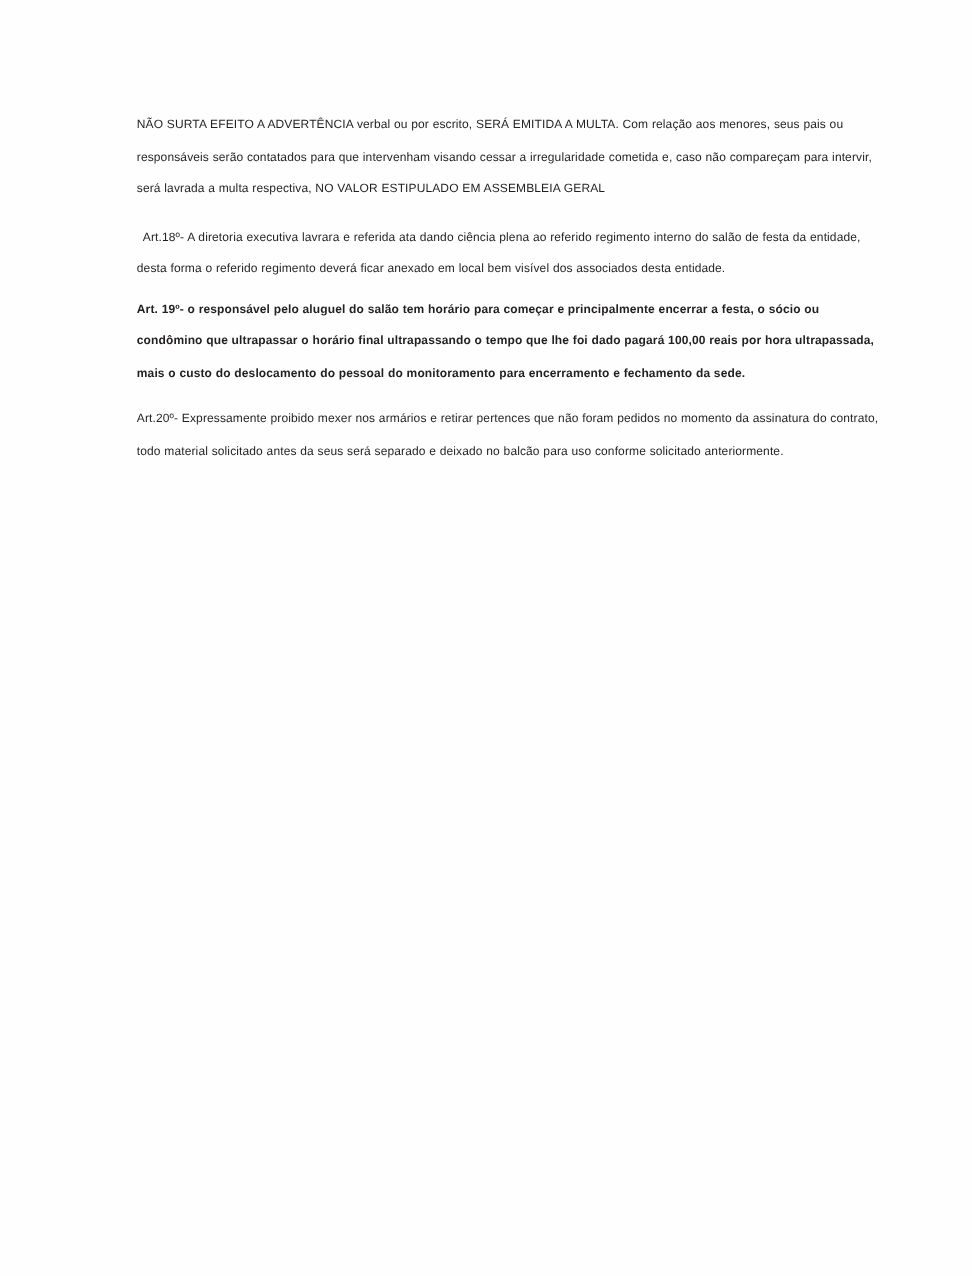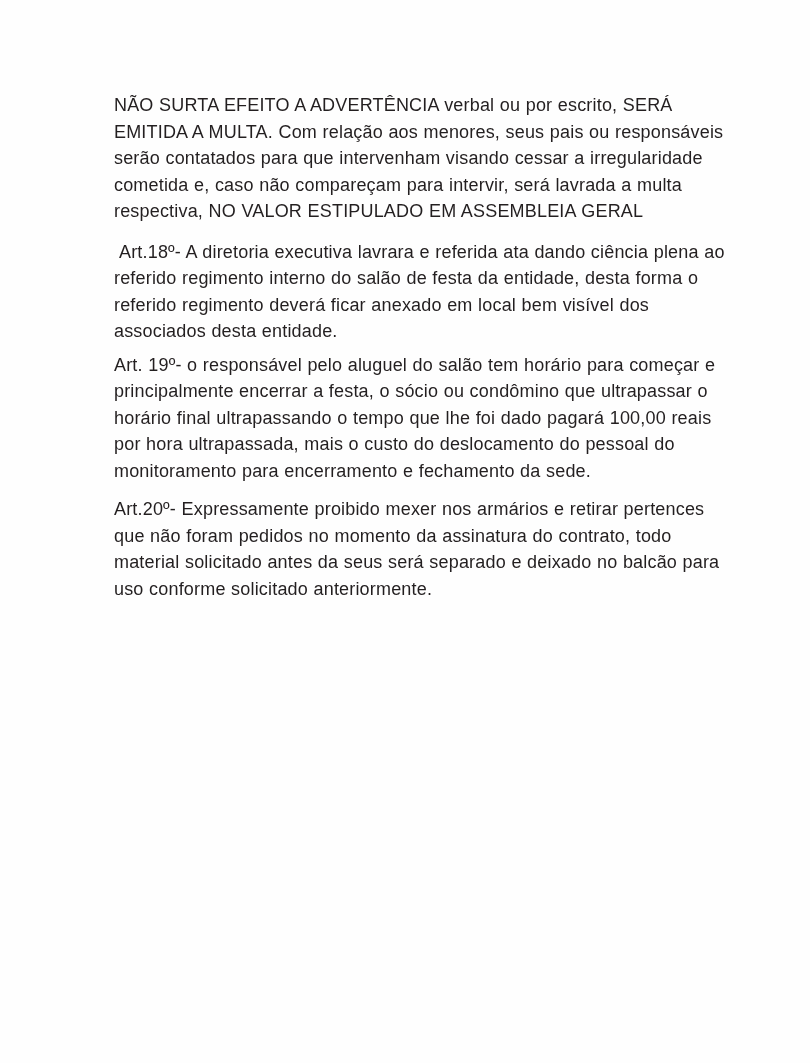--- a/index.html
+++ b/index.html
@@ -21,31 +21,31 @@
     background: #fefefe;
     box-sizing: border-box;
   }
   .doc-body {
     position: absolute;
     left: 114px;
     top: 92px;
     width: 625px;
   }
   .para {
-    font-size: 18px;
+    font-size: 10px;
     line-height: 26.5px;
     color: #231f20;
     margin: 0 0 7px 0;
     text-align: left;
     letter-spacing: 0.01em;
     word-spacing: 0.02em;
   }
   .para.p1 { margin-bottom: 14px; }
   .para.p2 { text-indent: 5px; }
-  .para.p3 { margin-bottom: 12px; }
+  .para.p3 { margin-bottom: 12px; font-weight: bold; }
   .para.p4 { margin-bottom: 0; }
 </style>
 </head>
 <body>
 
 <div class="page">
   <div class="doc-body">
     <p class="para p1">NÃO SURTA EFEITO A ADVERTÊNCIA verbal ou por escrito, SERÁ EMITIDA A MULTA. Com relação aos menores, seus pais ou responsáveis serão contatados para que intervenham visando cessar a irregularidade cometida e, caso não compareçam para intervir, será lavrada a multa respectiva, NO VALOR ESTIPULADO EM ASSEMBLEIA GERAL</p>
     <p class="para p2">Art.18º- A diretoria executiva lavrara e referida ata dando ciência plena ao referido regimento interno do salão de festa da entidade, desta forma o referido regimento deverá ficar anexado em local bem visível dos associados desta entidade.</p>
     <p class="para p3">Art. 19º- o responsável pelo aluguel do salão tem horário para começar e principalmente encerrar a festa, o sócio ou condômino que ultrapassar o horário final ultrapassando o tempo que lhe foi dado pagará 100,00 reais por hora ultrapassada, mais o custo do deslocamento do pessoal do monitoramento para encerramento e fechamento da sede.</p>

